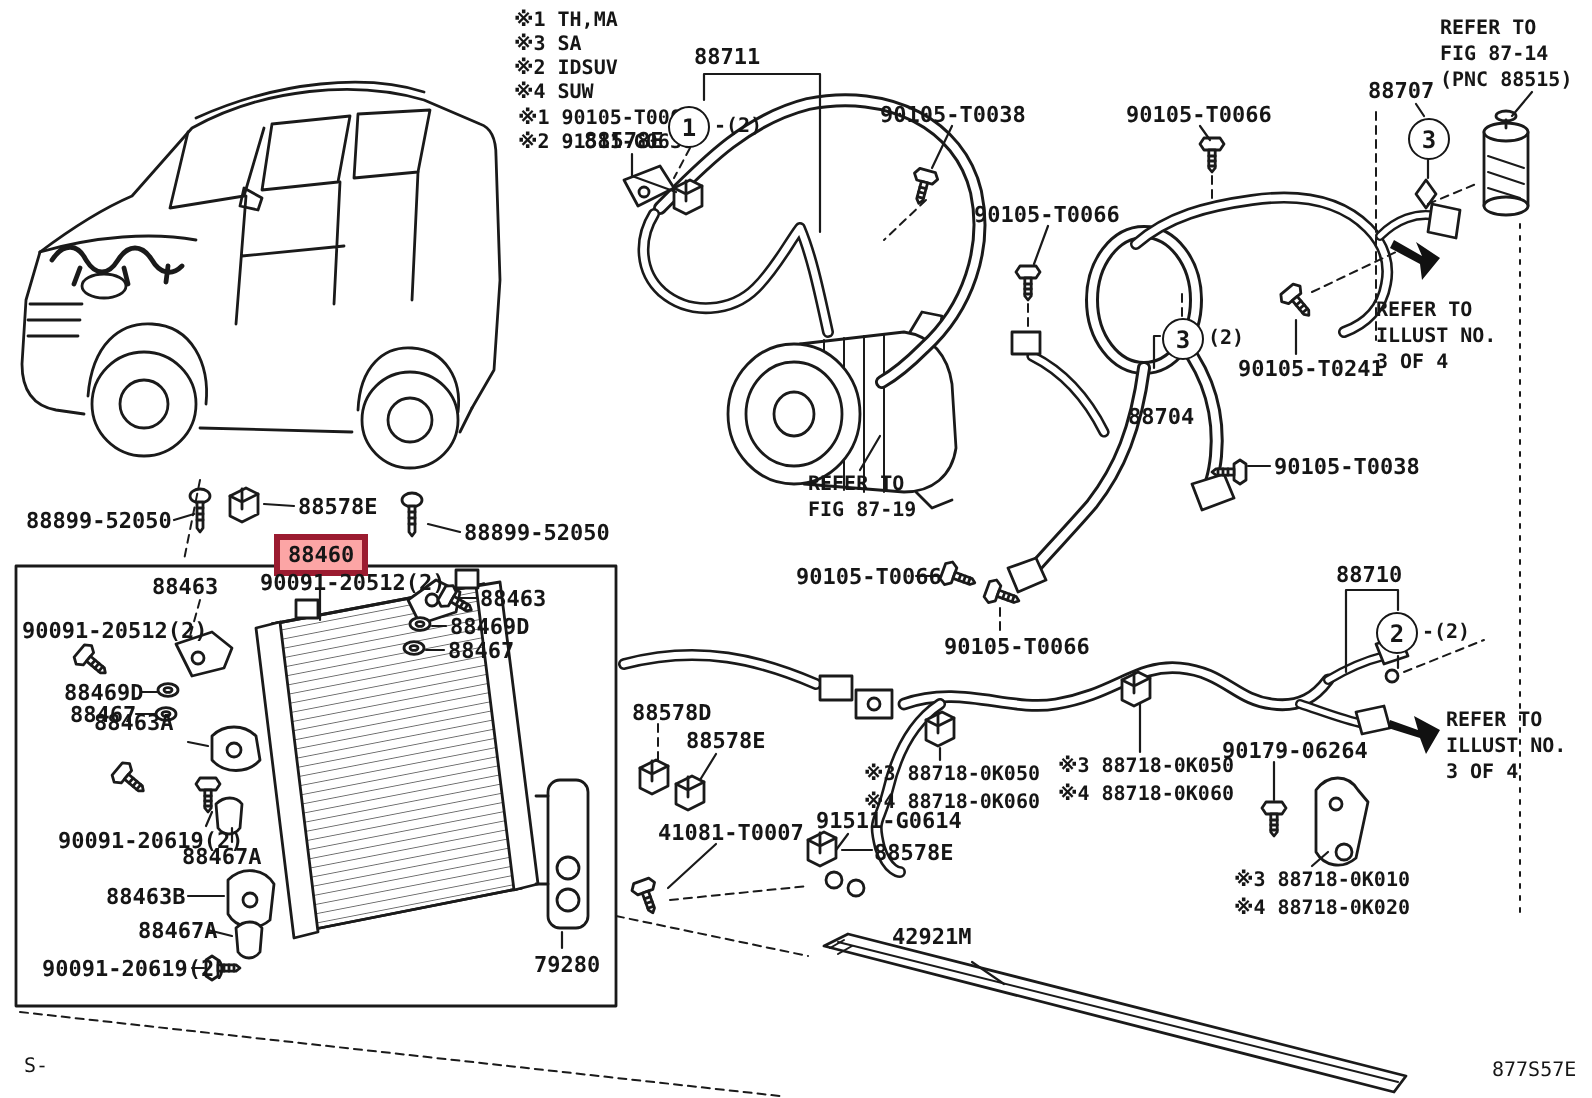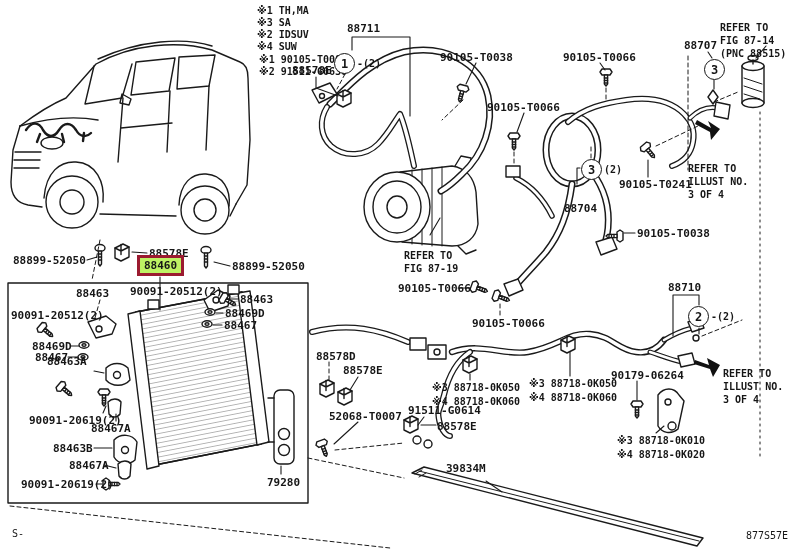--- a/index.html
+++ b/index.html
@@ -4,22 +4,22 @@
 <style>
   html,body{margin:0;padding:0;background:#fff;}
   .stage{position:relative;width:796px;height:549px;background:#fff;overflow:hidden;
          font-family:"DejaVu Sans Mono","DejaVu Sans",monospace;color:#161616;}
   .art{position:absolute;left:0;top:0;}
   .lbl{position:absolute;font:700 11px "DejaVu Sans Mono","DejaVu Sans",monospace;
        white-space:nowrap;letter-spacing:0;color:#161616;}
   .sm{font-size:10px;text-align:right;}
   .leg{position:absolute;font:700 10px "DejaVu Sans Mono","DejaVu Sans",monospace;white-space:nowrap;}
   .note{position:absolute;font:700 10px "DejaVu Sans Mono","DejaVu Sans",monospace;
-        white-space:pre-line;line-height:1.3;margin-top:13px;}
-  .boxed{border:3px solid #9b1b30;padding:1px 4px;background:#bef264;}
+        white-space:pre-line;line-height:1.3;}
+  .boxed{border:3px solid #9b1b30;padding:1px 4px;background:#fca5a5;margin-top:12px;}
   .co{position:absolute;display:flex;align-items:center;gap:2px;}
   .cn{width:19px;height:19px;border:1.8px solid #161616;border-radius:50%;display:flex;
       align-items:center;justify-content:center;font:700 12px "DejaVu Sans Mono",monospace;background:#fff;}
   .cs{font:700 10px "DejaVu Sans Mono",monospace;}
   .foot{position:absolute;font:400 10px "DejaVu Sans Mono",monospace;}
 </style>
 </head>
 <body>
 
 <div class="stage">
@@ -295,24 +295,24 @@
 <div class="lbl" style="left:668px;top:281px">88710</div>
 <div class="lbl" style="left:611px;top:369px">90179-06264</div>
 <div class="lbl sm" style="left:432px;top:382px">※3 88718-0K050</div>
 <div class="lbl sm" style="left:432px;top:396px">※4 88718-0K060</div>
 <div class="lbl sm" style="left:529px;top:378px">※3 88718-0K050</div>
 <div class="lbl sm" style="left:529px;top:392px">※4 88718-0K060</div>
 <div class="lbl sm" style="left:617px;top:435px">※3 88718-0K010</div>
 <div class="lbl sm" style="left:617px;top:449px">※4 88718-0K020</div>
 <div class="lbl" style="left:408px;top:404px">91511-G0614</div>
 <div class="lbl" style="left:437px;top:420px">88578E</div>
-<div class="lbl" style="left:329px;top:410px">52068-T0007</div>
+<div class="lbl" style="left:329px;top:410px">41081-T0007</div>
 <div class="lbl" style="left:316px;top:350px">88578D</div>
 <div class="lbl" style="left:343px;top:364px">88578E</div>
-<div class="lbl" style="left:446px;top:462px">39834M</div>
+<div class="lbl" style="left:446px;top:462px">42921M</div>
 <div class="lbl" style="left:267px;top:476px">79280</div>
 <div class="lbl" style="left:13px;top:254px">88899-52050</div>
 <div class="lbl" style="left:149px;top:247px">88578E</div>
 <div class="lbl boxed" style="left:137px;top:255px">88460</div>
 <div class="lbl" style="left:232px;top:260px">88899-52050</div>
 <div class="lbl" style="left:130px;top:285px">90091-20512(2)</div>
 <div class="lbl" style="left:76px;top:287px">88463</div>
 <div class="lbl" style="left:240px;top:293px">88463</div>
 <div class="lbl" style="left:11px;top:309px">90091-20512(2)</div>
 <div class="lbl" style="left:32px;top:340px">88469D</div>

